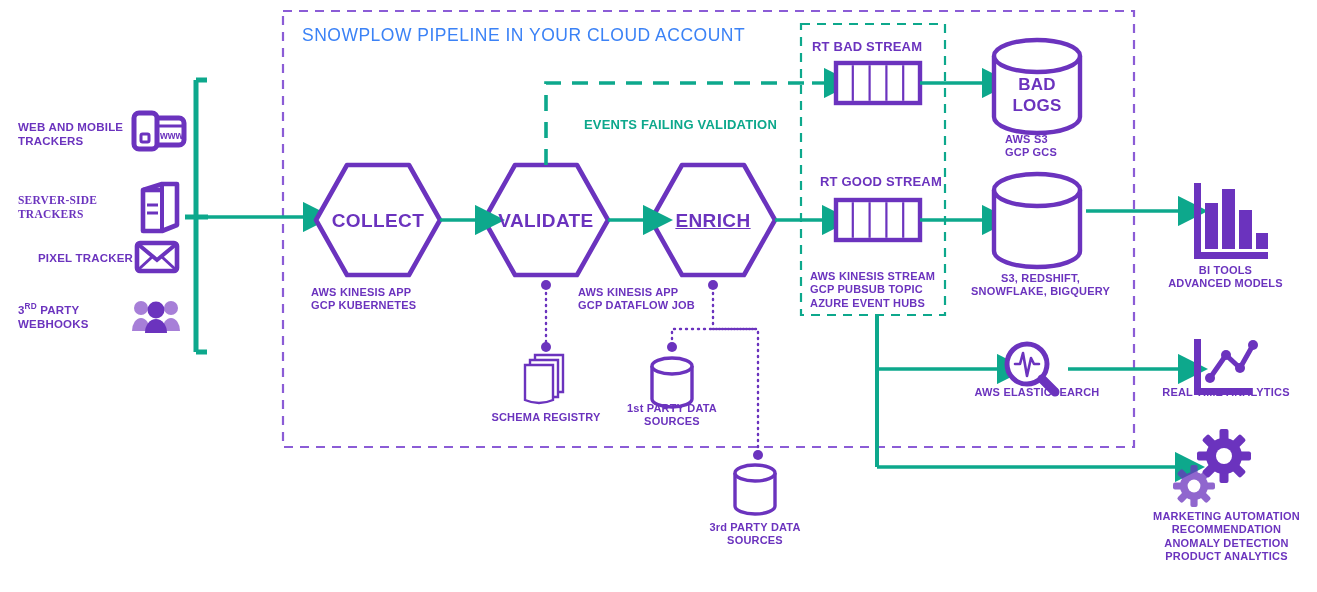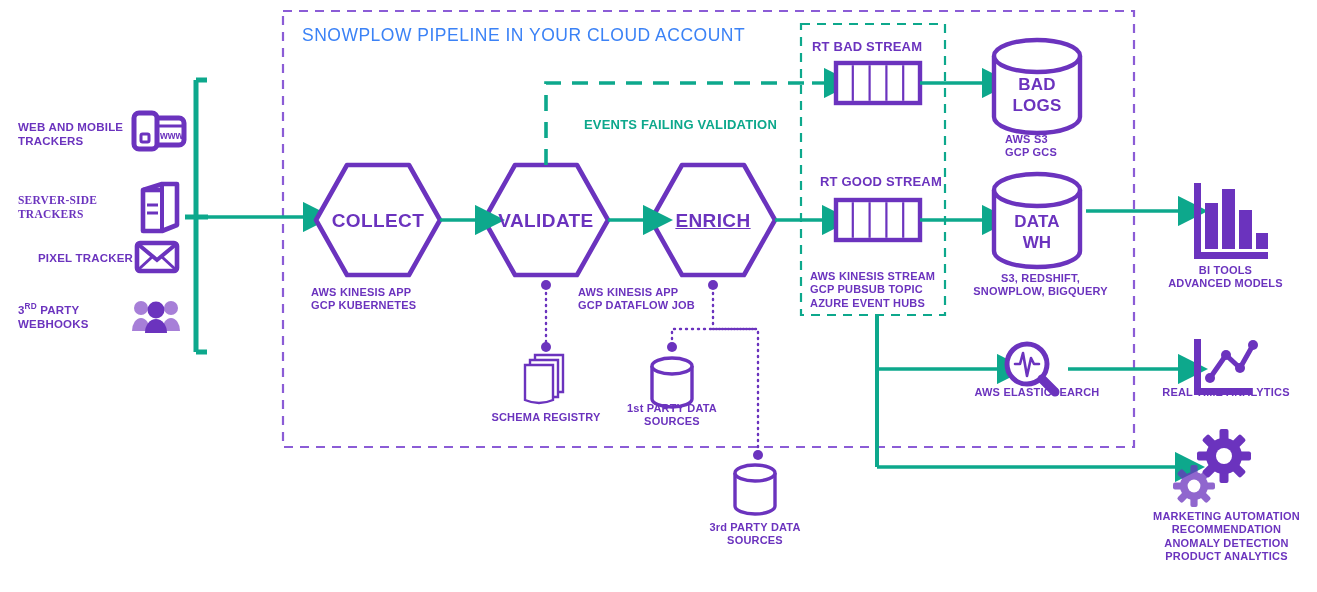--- a/index.html
+++ b/index.html
@@ -250,27 +250,23 @@
 
   <div class="lbl db" style="left:994px;top:74px;width:86px;">
     <div>BAD</div>
     <div>LOGS</div>
   </div>
   <div class="lbl cap" style="left:1005px;top:133px;width:120px;text-align:left;">
     <div>AWS S3</div>
     <div>GCP GCS</div>
   </div>
 
-  <div class="lbl db" style="left:994px;top:211px;width:86px;">
-    <div>DATA</div>
-    <div>WH</div>
-  </div>
   <div class="lbl cap" style="left:963px;top:272px;width:155px;">
     <div>S3, REDSHIFT,</div>
-    <div>SNOWPLOW, BIGQUERY</div>
+    <div>SNOWFLAKE, BIGQUERY</div>
   </div>
 
   <div class="lbl cap" style="left:484px;top:411px;width:124px;">SCHEMA REGISTRY</div>
   <div class="lbl cap" style="left:612px;top:402px;width:120px;">
     <div>1st PARTY DATA</div>
     <div>SOURCES</div>
   </div>
   <div class="lbl cap" style="left:695px;top:521px;width:120px;">
     <div>3rd PARTY DATA</div>
     <div>SOURCES</div>

